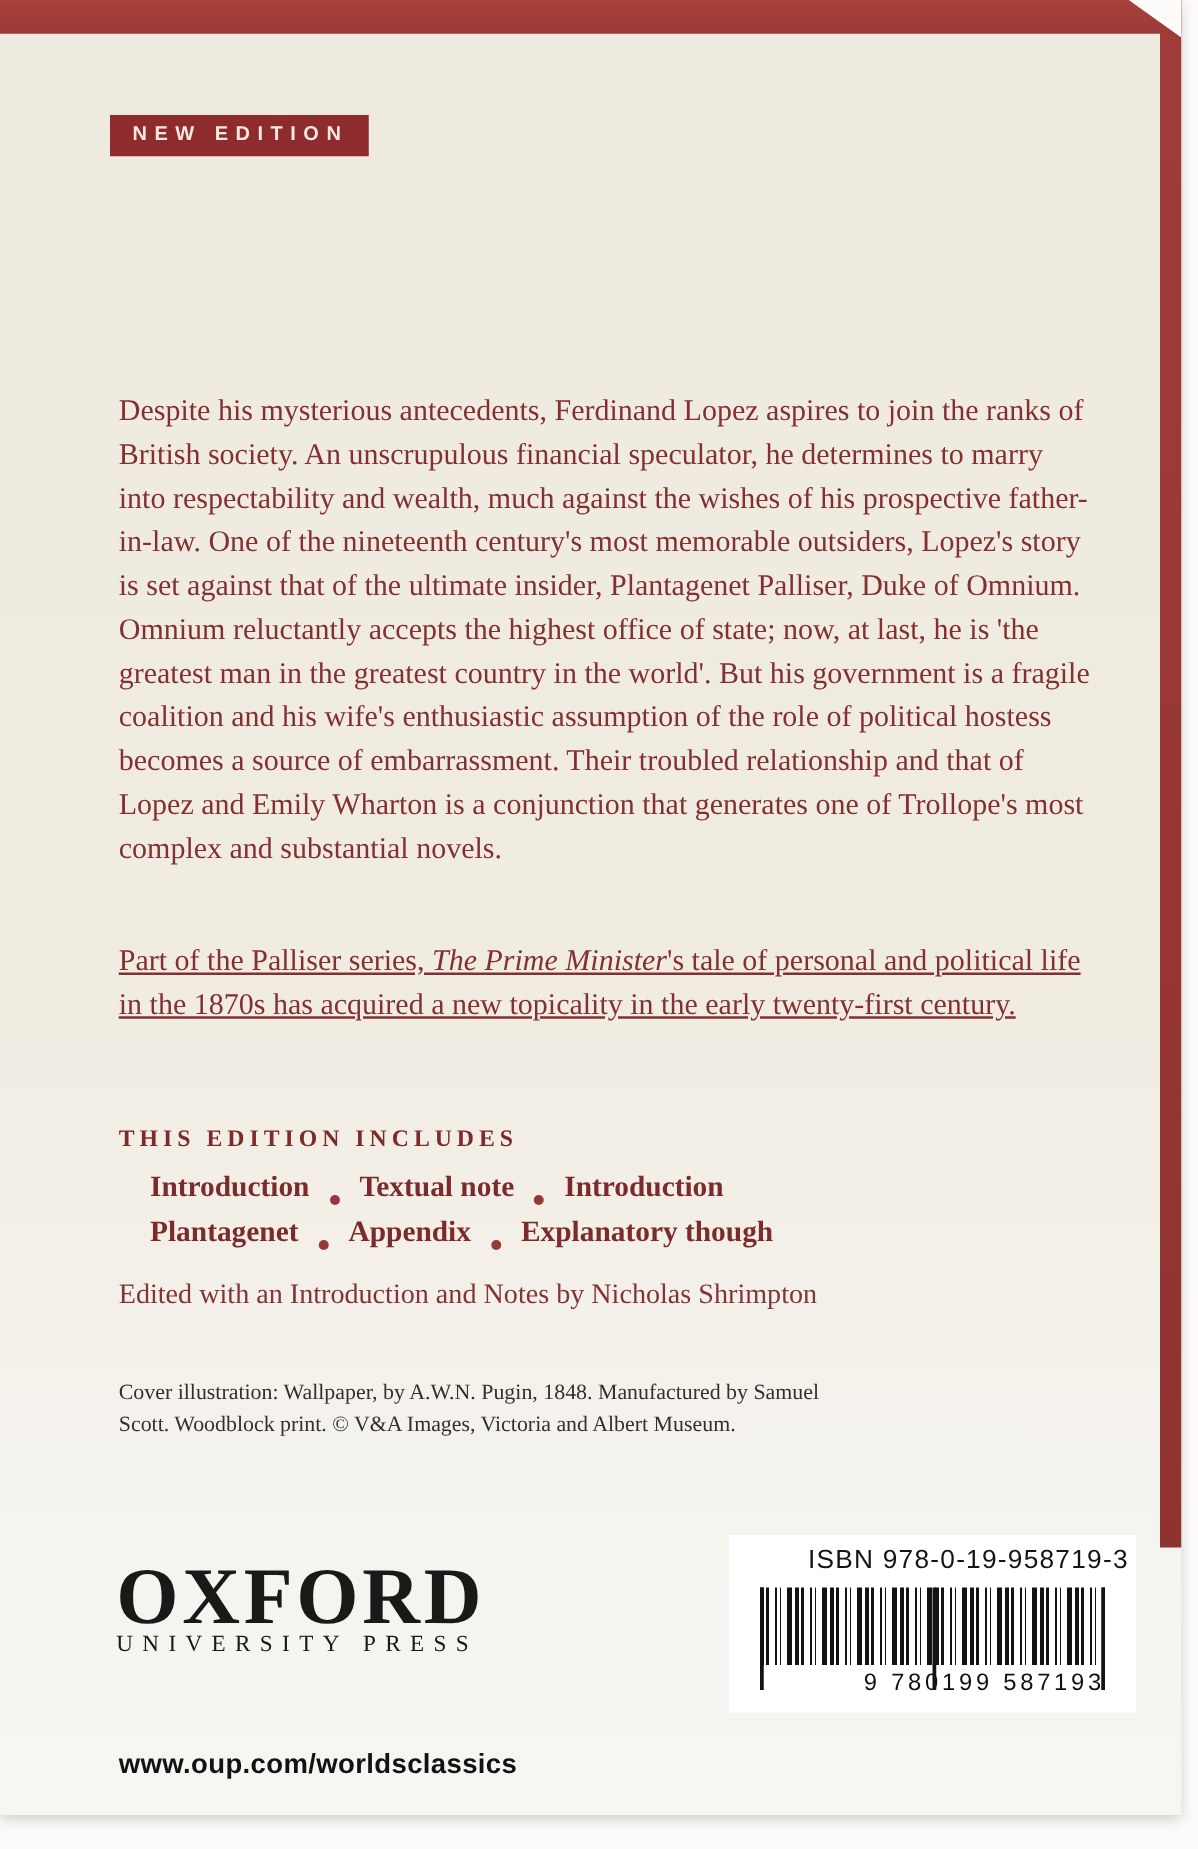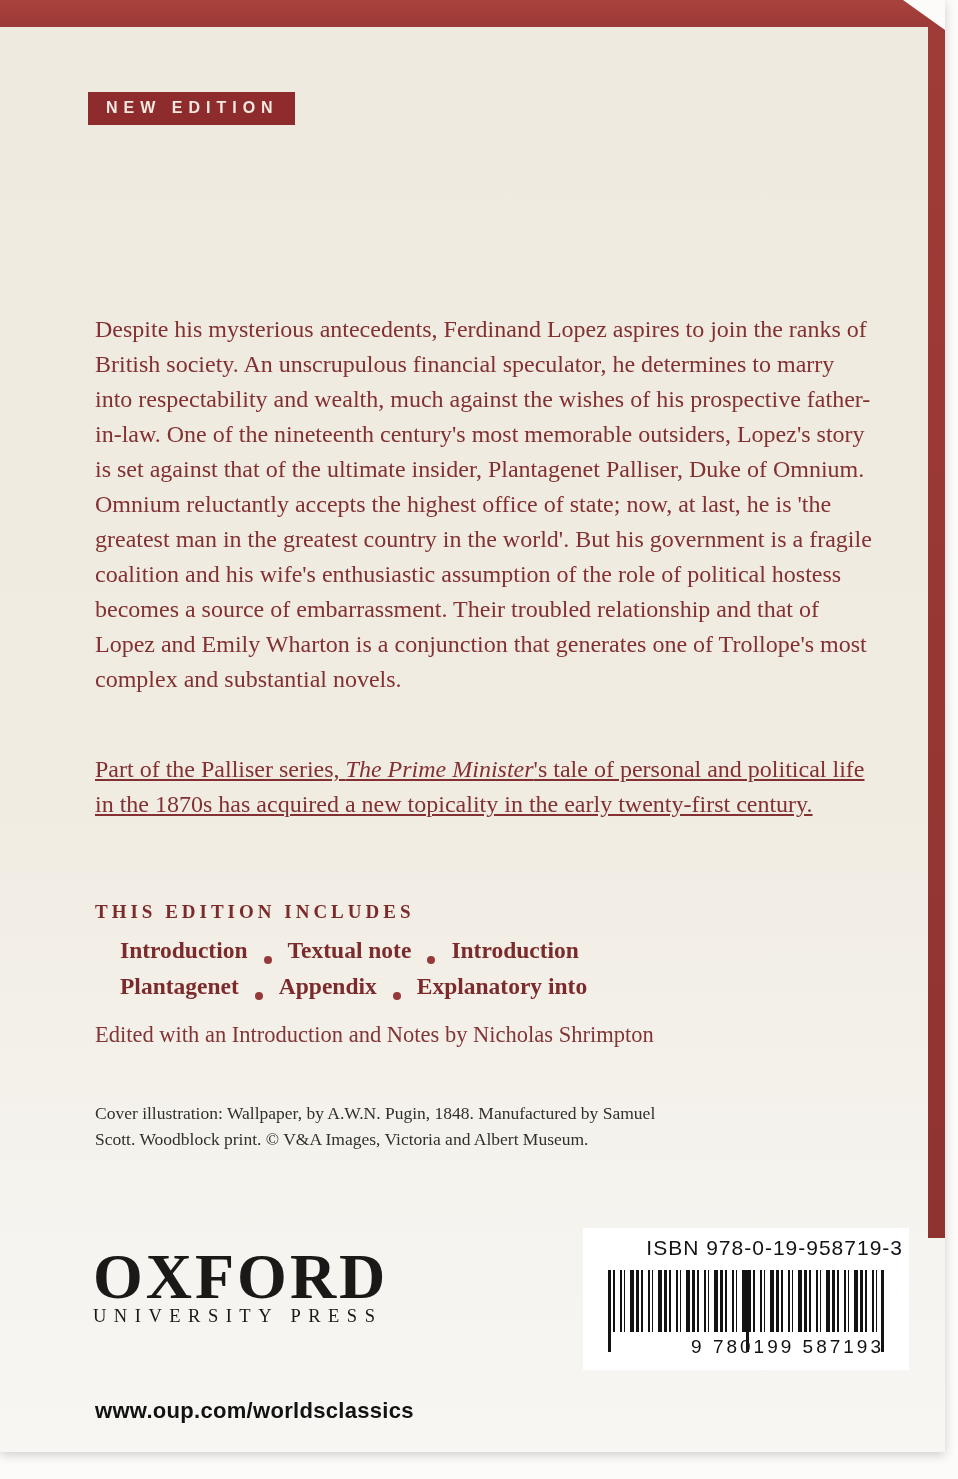--- a/index.html
+++ b/index.html
@@ -133,21 +133,21 @@
       <span class="dot"></span>
       <span>Textual note</span>
       <span class="dot"></span>
       <span>Introduction</span>
     </div>
     <div class="inc-row">
       <span>Plantagenet</span>
       <span class="dot"></span>
       <span>Appendix</span>
       <span class="dot"></span>
-      <span>Explanatory into</span>
+      <span>Explanatory though</span>
     </div>
   </div>
 
   <div class="editor">Edited with an Introduction and Notes by Nicholas Shrimpton</div>
 
   <div class="credit">Cover illustration: Wallpaper, by A.W.N. Pugin, 1848. Manufactured by Samuel Scott. Woodblock print. © V&amp;A Images, Victoria and Albert Museum.</div>
 
   <div class="oxford">
     <div class="name">OXFORD</div>
     <div class="division">UNIVERSITY PRESS</div>

